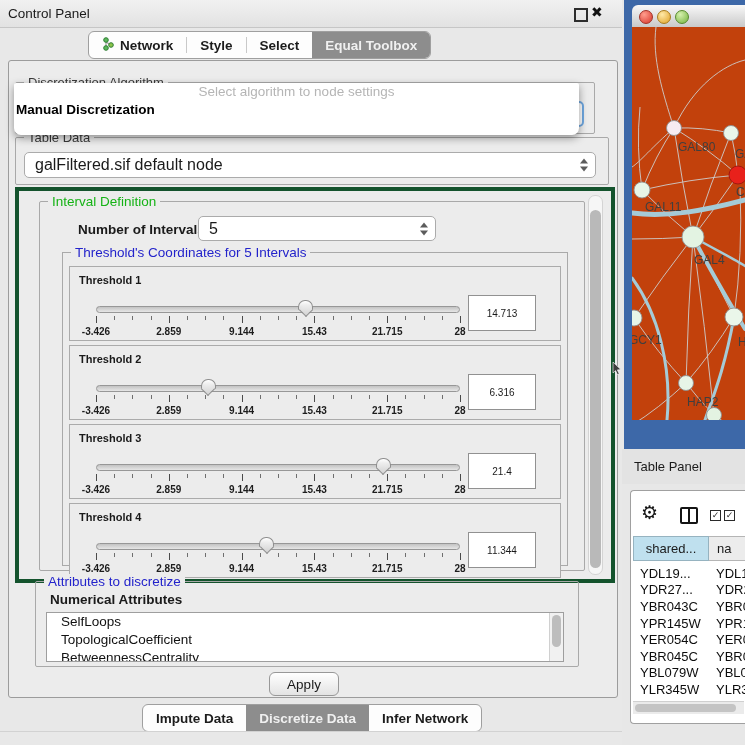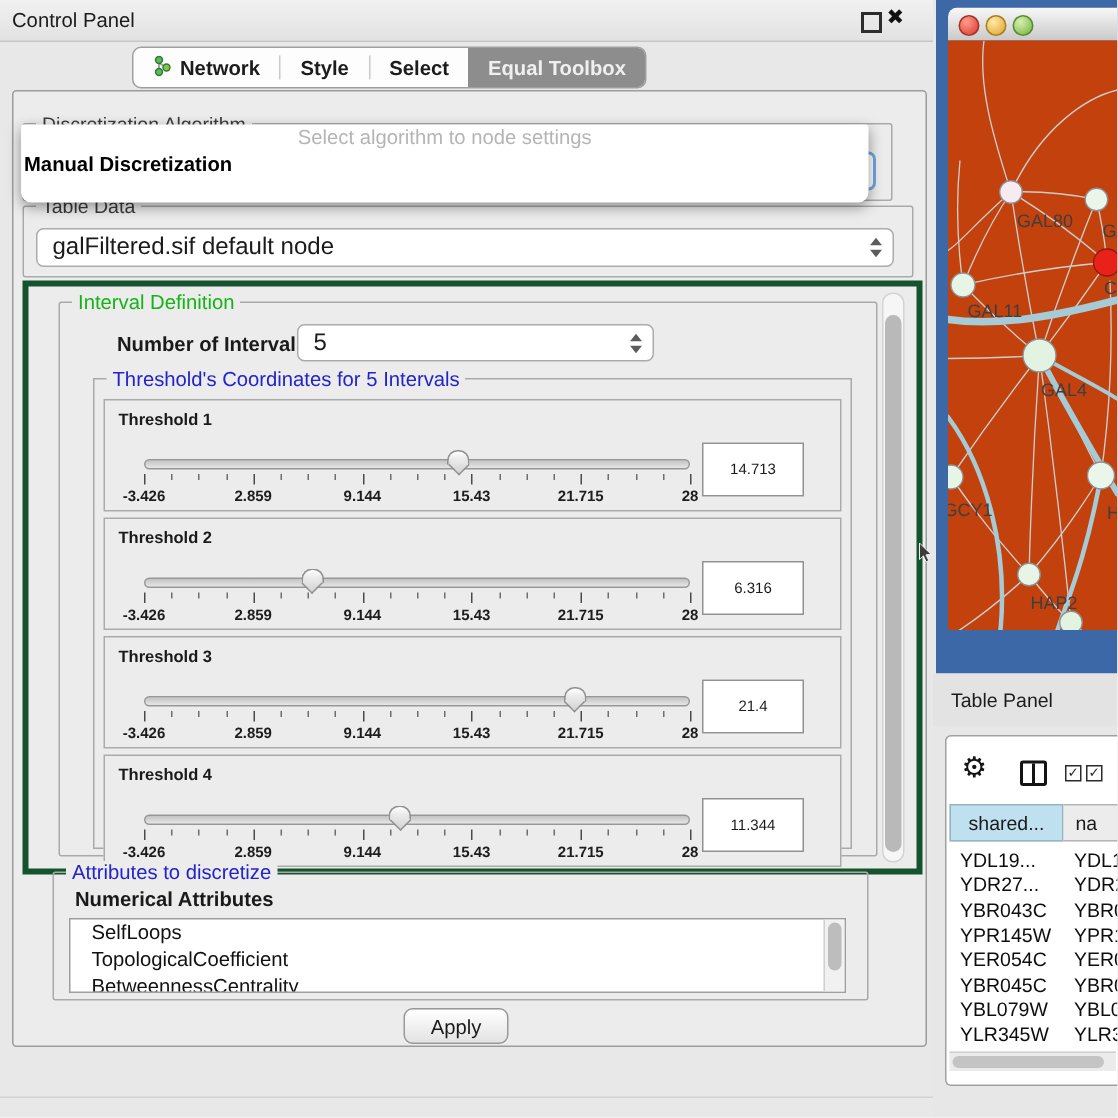--- a/index.html
+++ b/index.html
@@ -395,20 +395,31 @@
           </div>
         <div class="list-scroll">
           <div class="vthumb"></div>
         </div>
       </div>
     </div>
 
     <div class="abs apply-btn">Apply</div>
   </div>
 
+  <div class="abs tabbar bottom-tabbar">
+    <div class="tab">
+      <span>Impute Data</span>
+    </div>
+    <div class="tab active">
+      <span>Discretize Data</span>
+    </div>
+    <div class="tab">
+      <span>Infer Network</span>
+    </div>
+  </div>
   <div class="abs bottom-line"></div>
 
   <div class="abs net-frame"></div>
   <div class="abs mac-titlebar">
     <div class="light red"></div>
     <div class="light yellow"></div>
     <div class="light green"></div>
   </div>
   <div class="abs net-canvas">
     <svg id="net-svg" width="113" height="393" viewBox="0 0 113 393">

